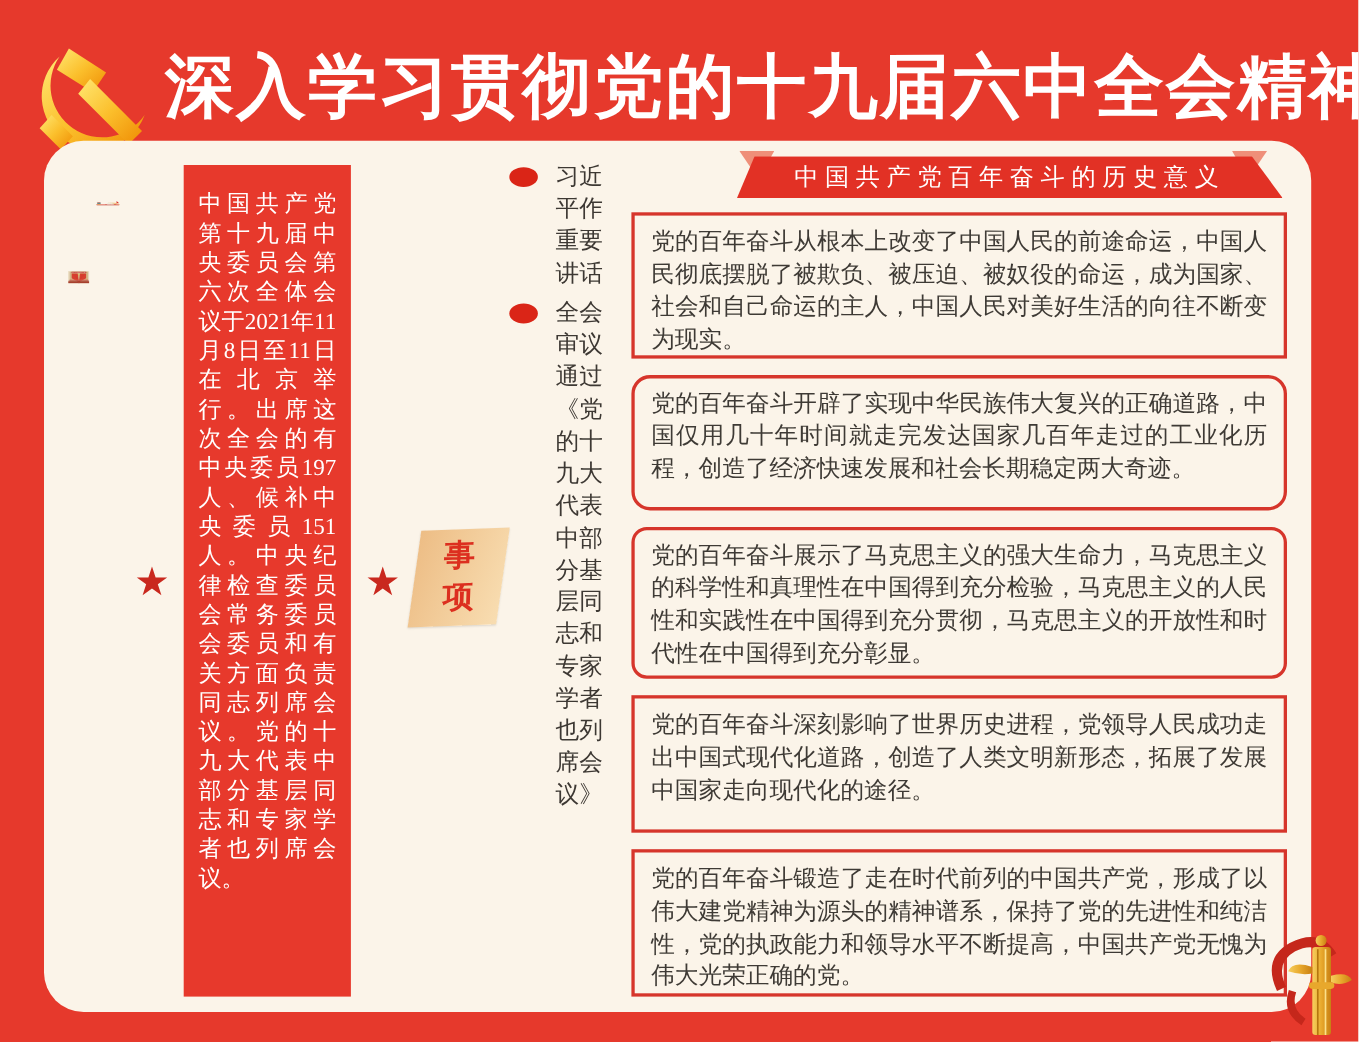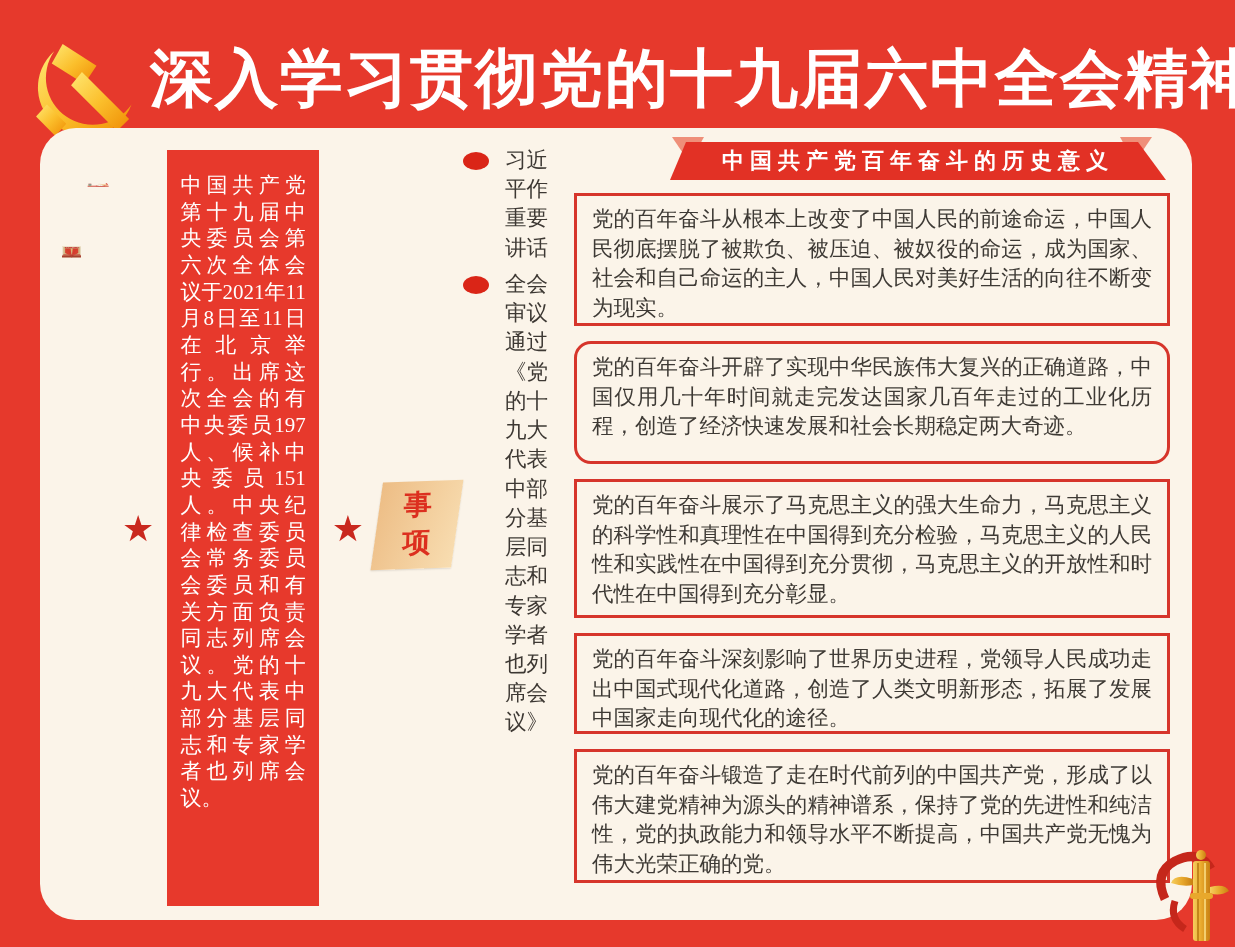--- a/index.html
+++ b/index.html
@@ -36,27 +36,27 @@
 
   
   .right-col{flex:1;margin-left:26px;display:flex;flex-direction:column;}
   .ribbon{position:relative;width:496px;height:38px;margin:0 4px 13px auto;flex:none;}
   .ribbon .fold{position:absolute;top:-5px;width:32px;height:26px;background:#ef8f79;}
   .ribbon .fold.l{left:2px;clip-path:polygon(0 0,100% 0,55% 100%);}
   .ribbon .fold.r{right:14px;clip-path:polygon(0 0,100% 0,45% 100%);}
   .ribbon-main{position:absolute;inset:0;background:#e23125;
                clip-path:polygon(16px 0,calc(100% - 28px) 0,100% 100%,0 100%);
                display:flex;align-items:center;justify-content:center;}
-  .ribbon-text{color:#fff;font-weight:bold;font-size:22px;letter-spacing:6px;}
+  .ribbon-text{color:#fff;font-weight:normal;font-size:22px;letter-spacing:6px;}
   .rbox{border:3px solid #d6352b;background:#fbf4e9;box-sizing:border-box;width:100%;
         padding:9px 15px;font-family:"Liberation Serif",serif;font-size:21.5px;color:#3e3a35;
         line-height:1.38;text-align:justify;margin-bottom:15px;overflow:hidden;}
   .rbox p{margin:0;}
-  .rbox.b1{height:133px;} .rbox.b2{height:123px;border-radius:17px;} .rbox.b3{height:139px;}
-  .rbox.b4{height:101px;} .rbox.b5{height:134px;margin-bottom:0;}
+  .rbox.b1{height:133px;} .rbox.b2{height:123px;border-radius:17px;} .rbox.b3{height:139px;border-radius:14px;}
+  .rbox.b4{height:125px;} .rbox.b5{height:134px;margin-bottom:0;}
 
   
   .huabiao{position:absolute;right:0;bottom:0;width:90px;height:108px;}
 </style>
 </head>
 <body>
 
 <div class="page">
 
   <div class="header">

